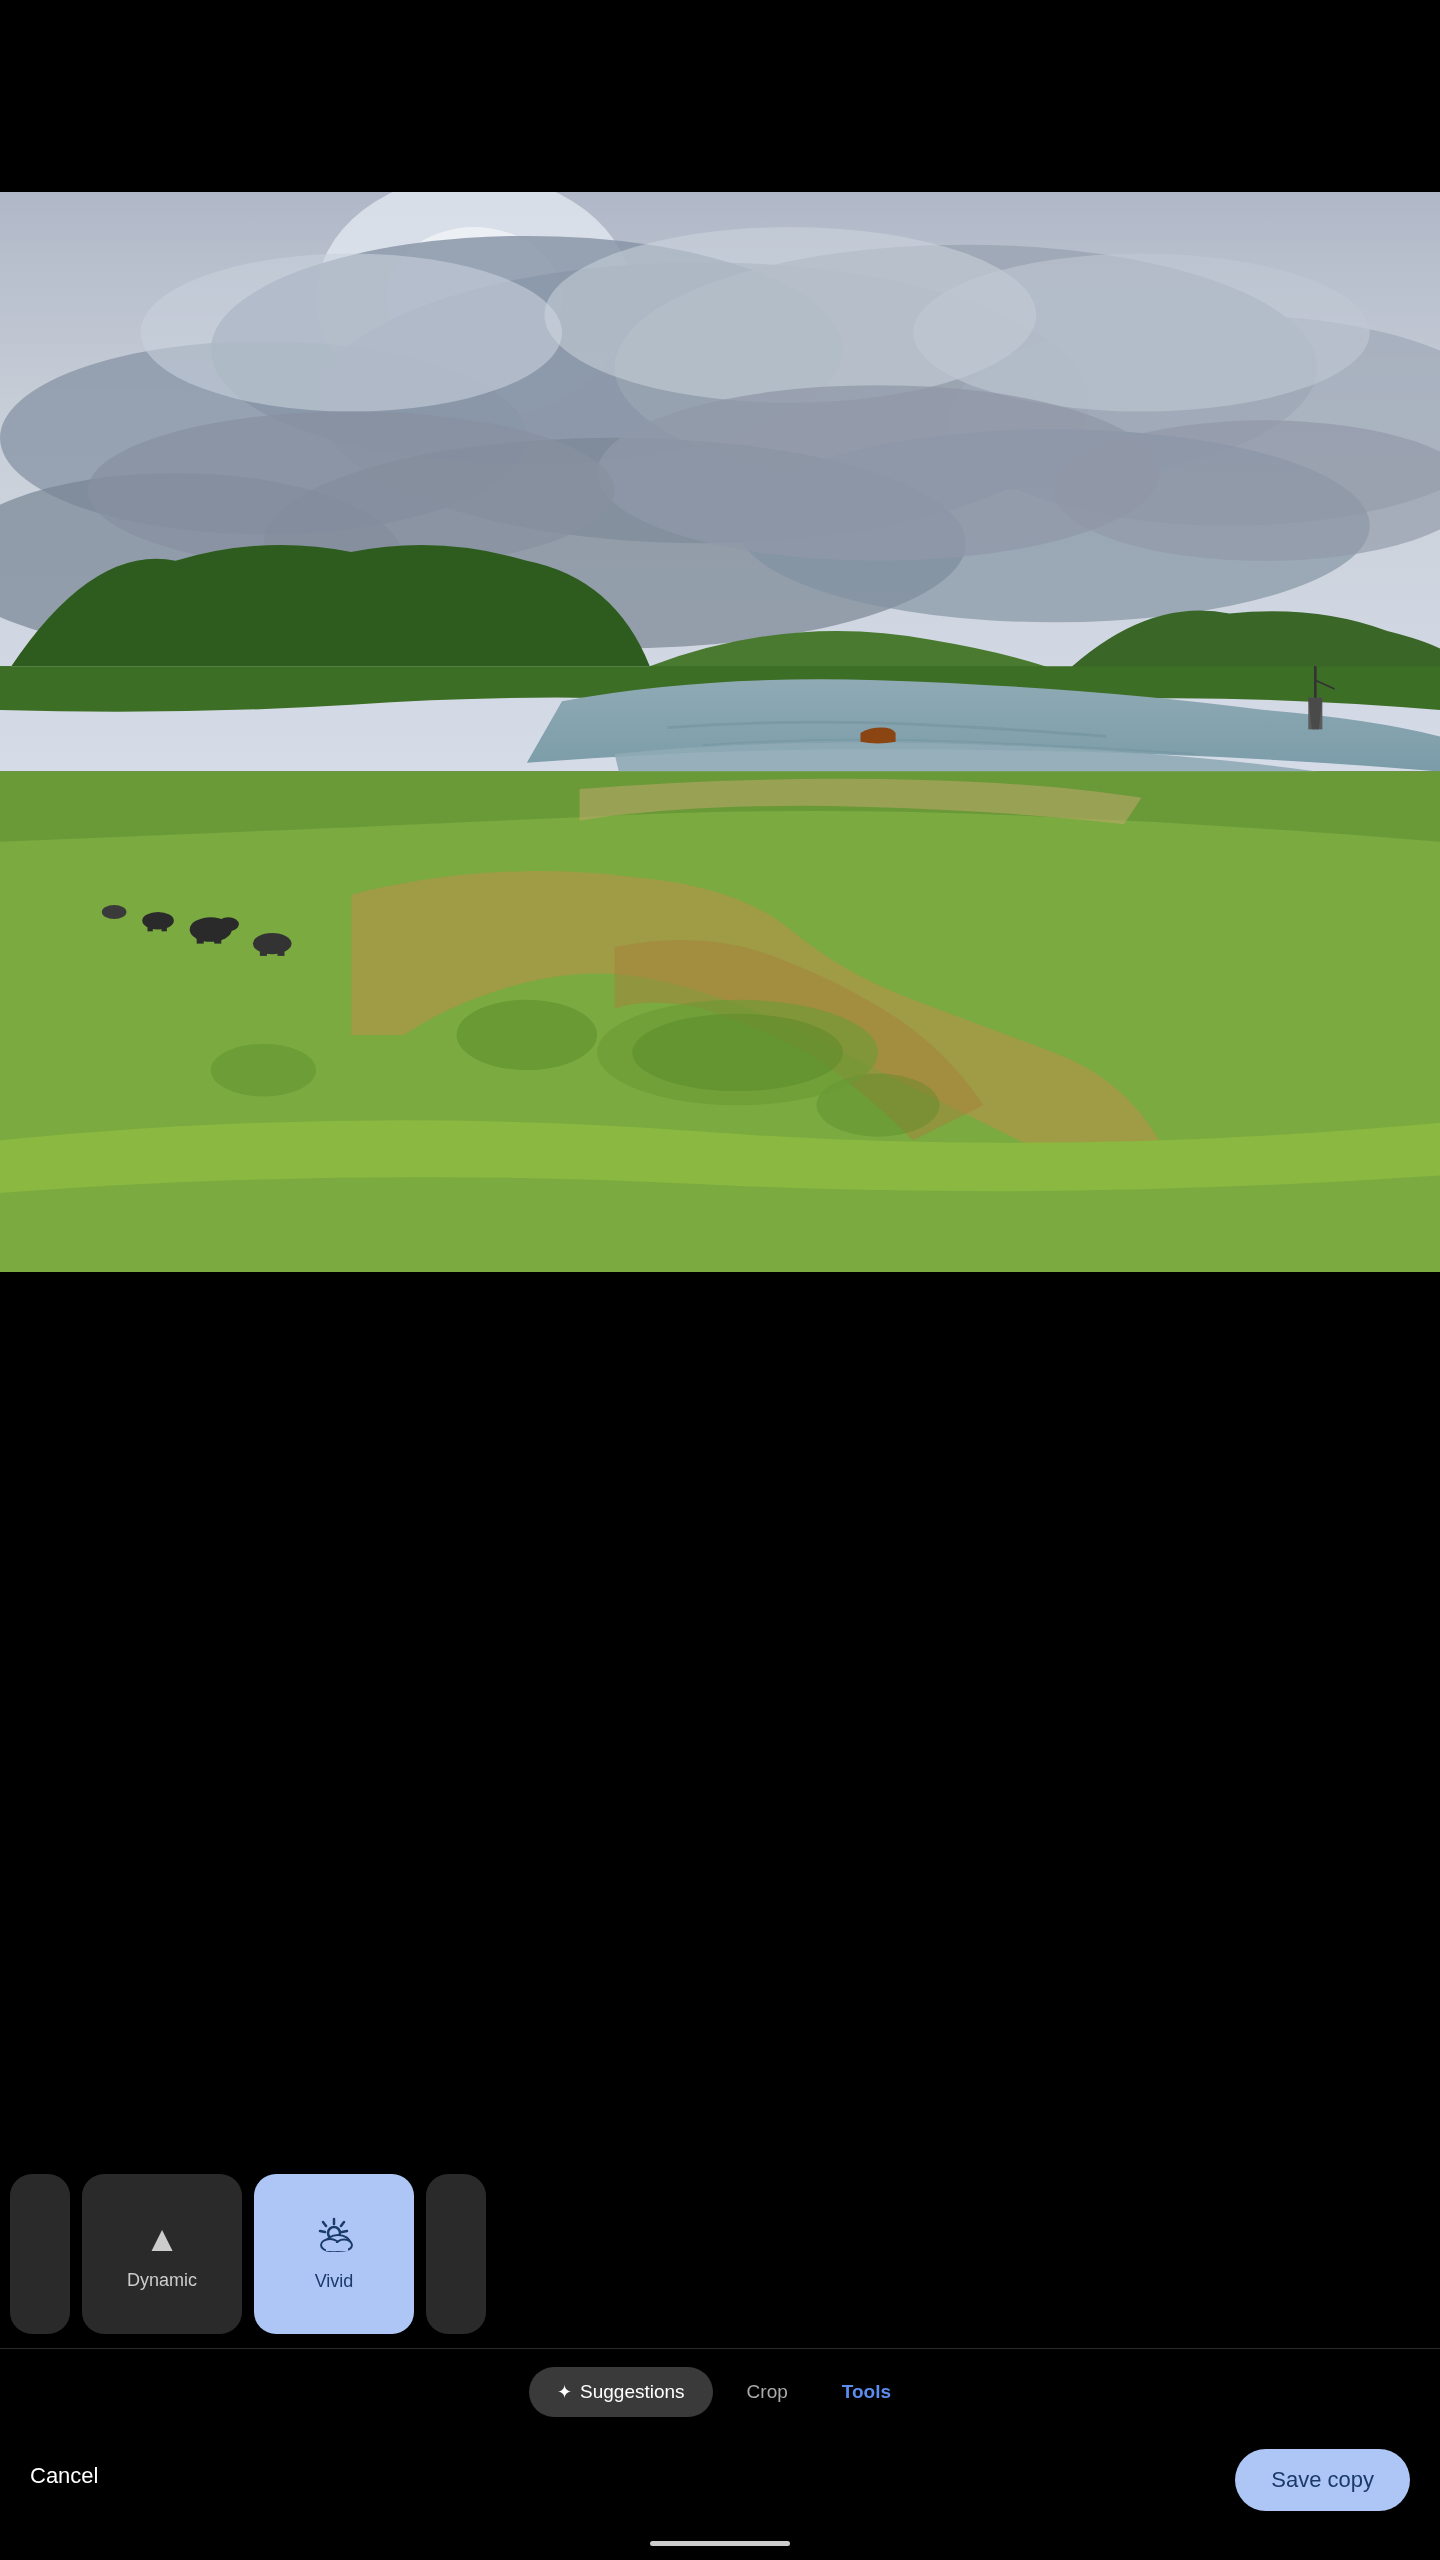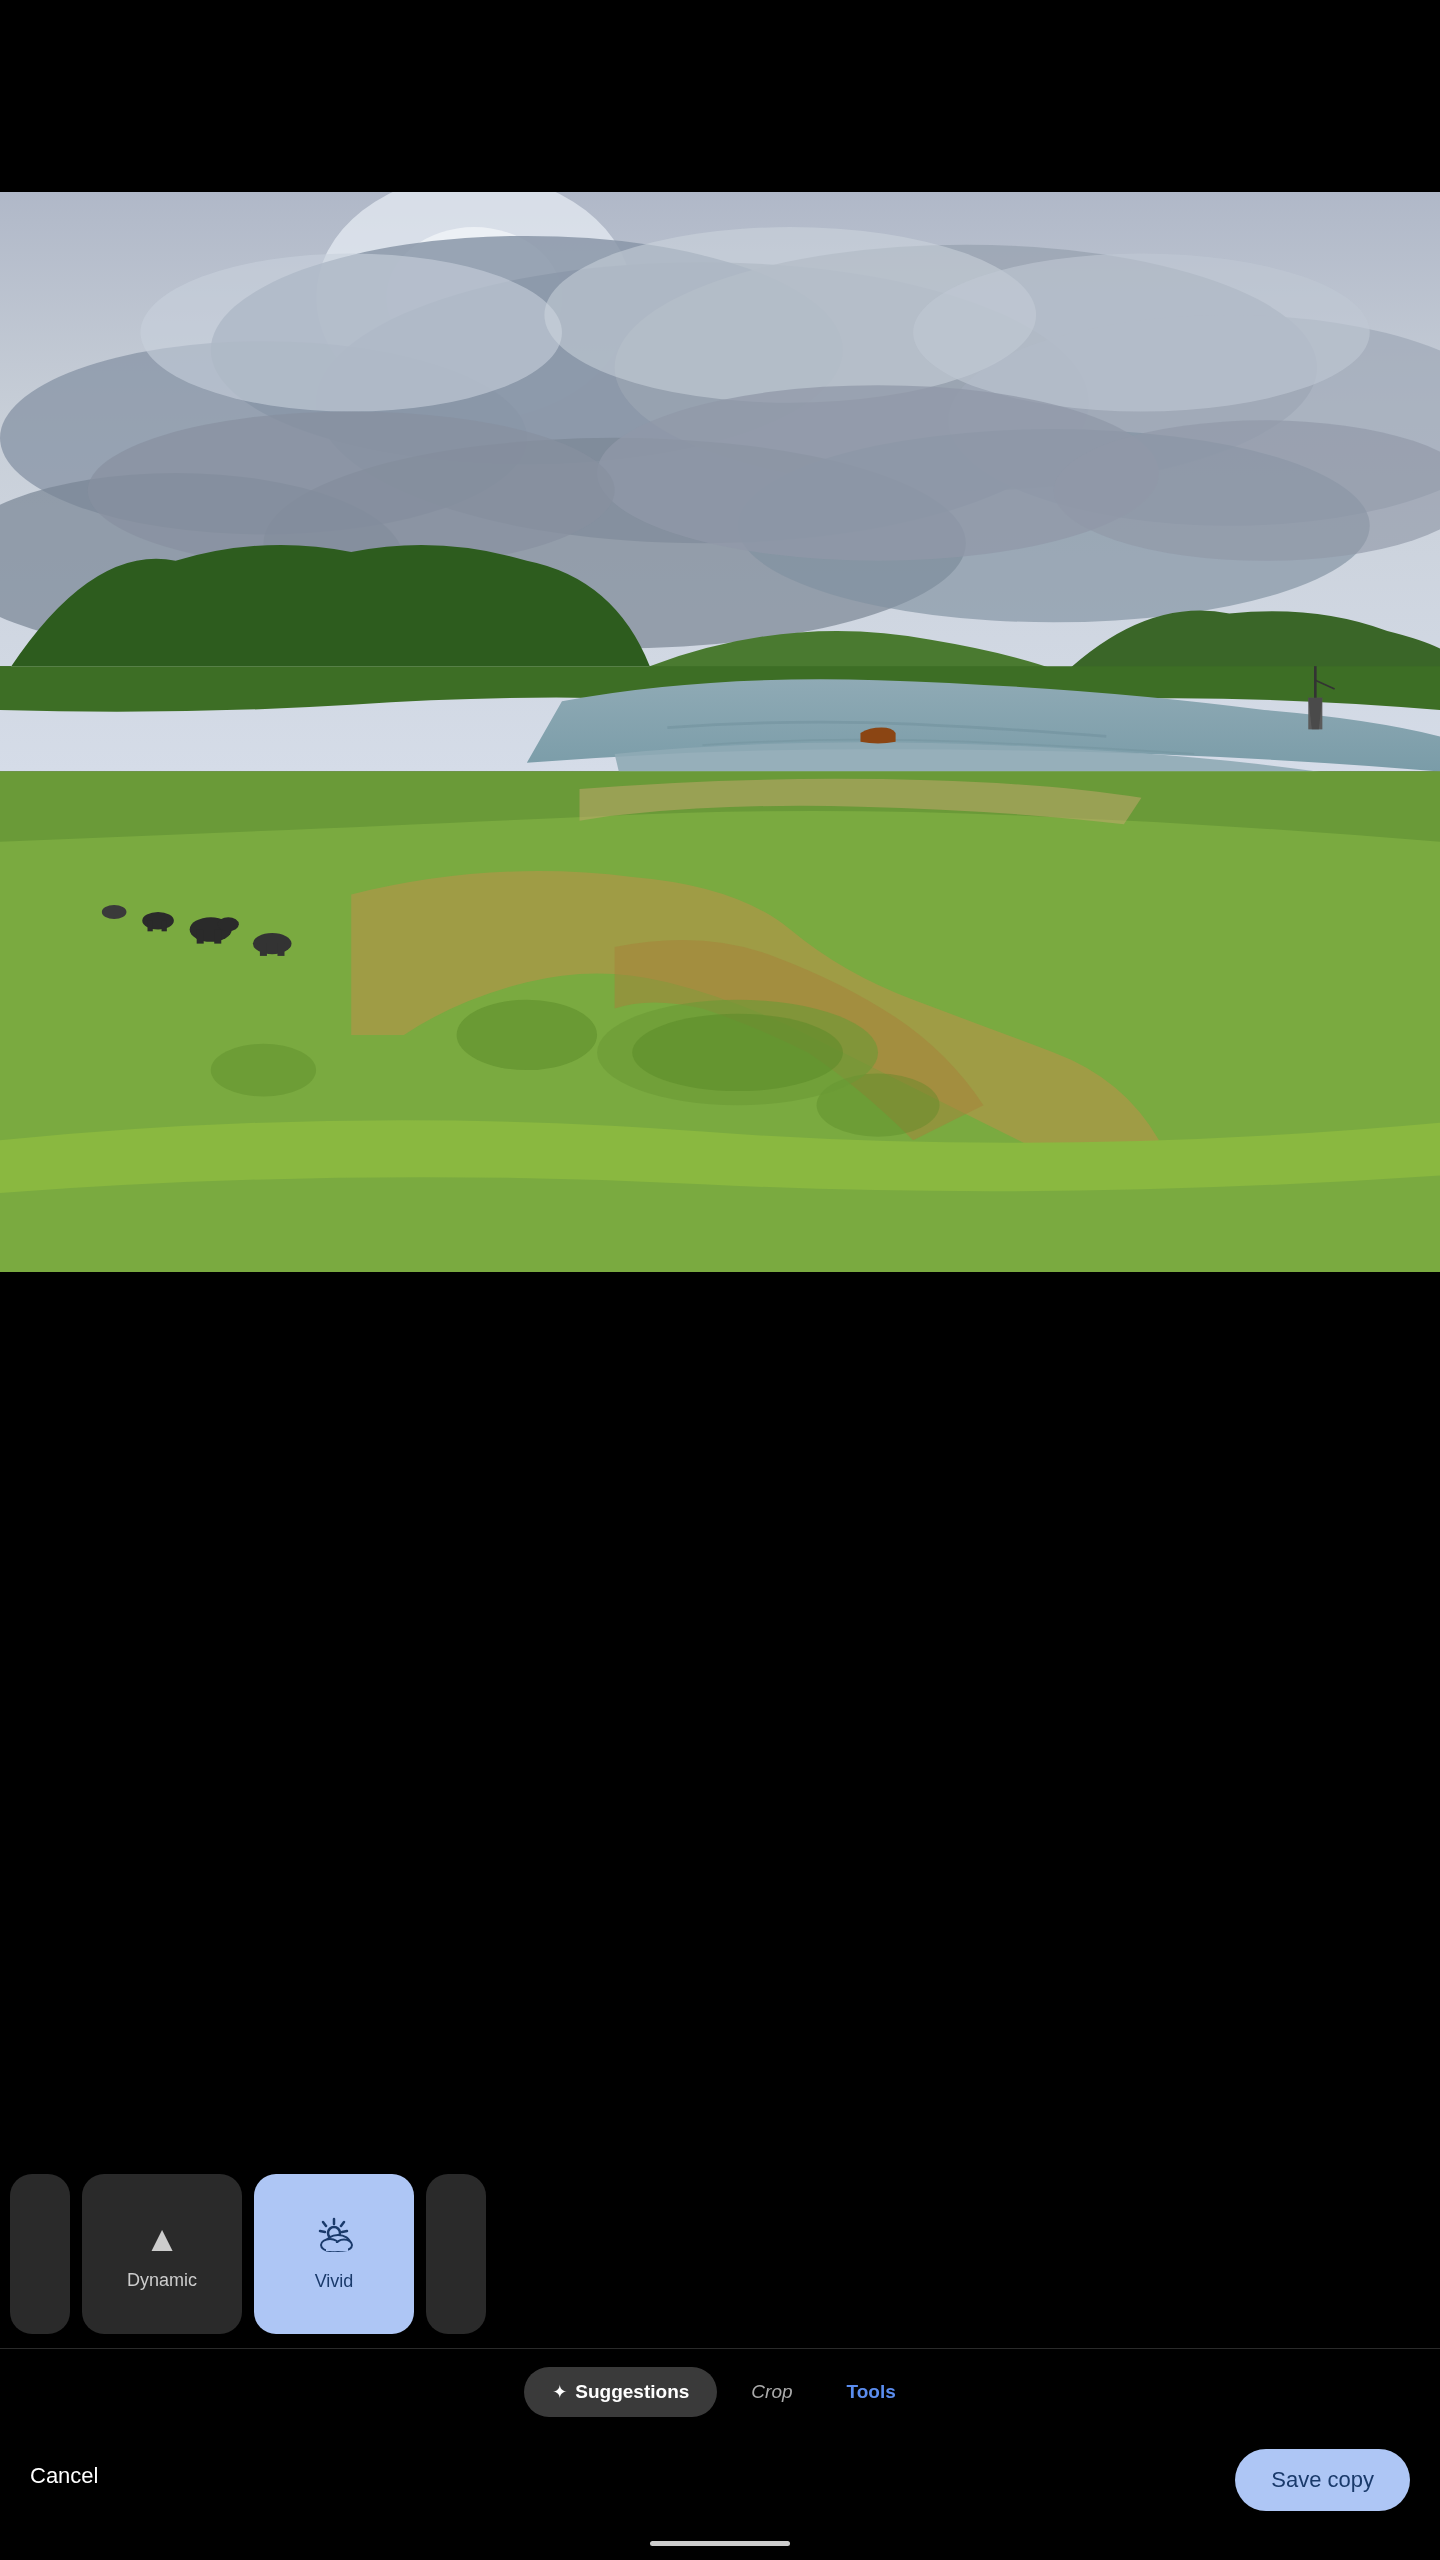--- a/index.html
+++ b/index.html
@@ -158,33 +158,32 @@
     }
 
     .tab-suggestions-icon {
       font-size: 18px;
       color: #fff;
     }
 
     .tab-suggestions-label {
       font-size: 19px;
       color: #fff;
-      font-weight: 700;
+      font-weight: 400;
     }
 
     .tab-crop {
       padding: 14px 28px;
       cursor: pointer;
     }
 
     .tab-crop-label {
       font-size: 19px;
       color: #aaa;
       font-weight: 400;
-      font-style: italic;
     }
 
     .tab-tools {
       padding: 14px 20px;
       cursor: pointer;
     }
 
     .tab-tools-label {
       font-size: 19px;
       color: #5b8def;

